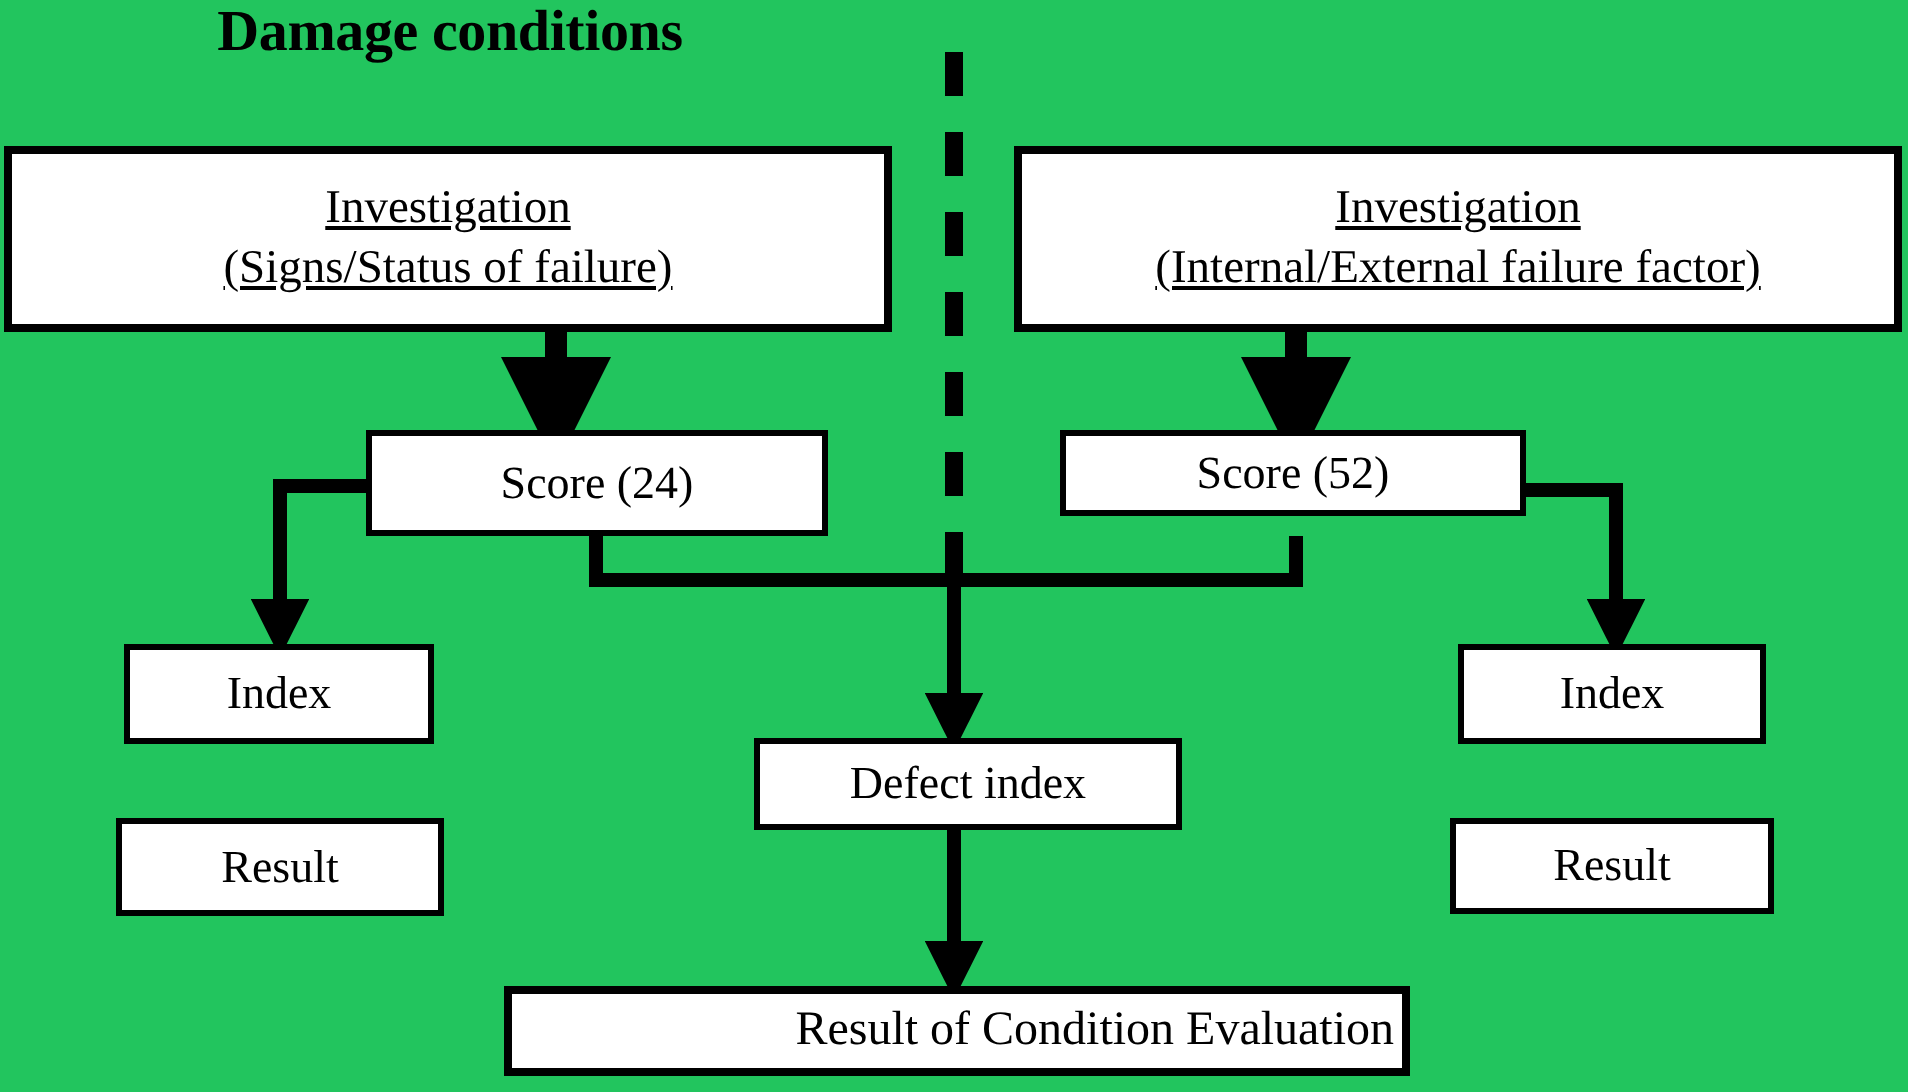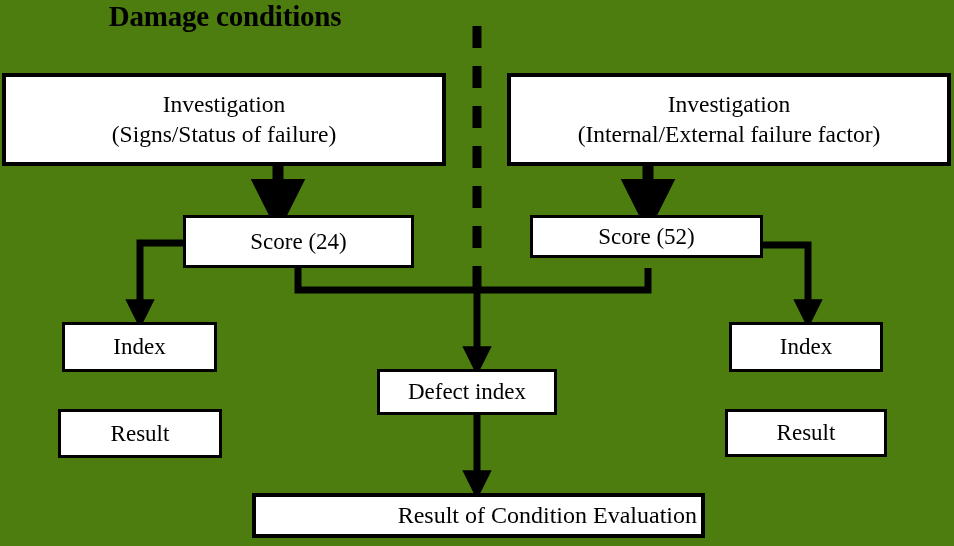--- a/index.html
+++ b/index.html
@@ -9,21 +9,21 @@
     background: #ffffff;
   }
   body {
     font-family: "Liberation Serif", "DejaVu Serif", serif;
     color: #000000;
   }
   #diagram-root {
     position: relative;
     width: 954px;
     height: 546px;
-    background: #4d7c0f;
+    background: #22c55e;
     overflow: hidden;
   }
   #edge-layer {
     position: absolute;
     left: 0;
     top: 0;
     width: 954px;
     height: 546px;
     pointer-events: none;
   }
@@ -50,20 +50,21 @@
   }
   .node .node-text {
     font-family: "Liberation Serif", "DejaVu Serif", serif;
     font-size: 23px;
     line-height: 1.18;
     white-space: pre-line;
     padding: 0 4px;
   }
   .node.investigation {
     border-width: 4px;
+    text-decoration: underline;
   }
   .node.investigation .node-text {
     font-size: 23.5px;
     line-height: 1.25;
   }
   .node.score .node-text { font-size: 23px; }
   .node.small .node-text { font-size: 23px; }
   .node.final { border-width: 4px; justify-content: flex-end; }
   .node.final .node-text { font-size: 24px; }
 </style>
@@ -131,21 +132,21 @@
   </div>
 
   <div class="node small" style="left:58px; top:409px; width:164px; height:49px;">
     <span class="node-text">Result</span>
   </div>
 
   <div class="node small" style="left:725px; top:409px; width:162px; height:48px;">
     <span class="node-text">Result</span>
   </div>
 
-  <div class="node small" style="left:377px; top:369px; width:180px; height:46px;">
+  <div class="node small" style="left:377px; top:369px; width:214px; height:46px;">
     <span class="node-text">Defect index</span>
   </div>
 
   <div class="node final" style="left:252px; top:493px; width:453px; height:45px;">
     <span class="node-text">Result of Condition Evaluation</span>
   </div>
 
 </div>
 
 </body></html>

